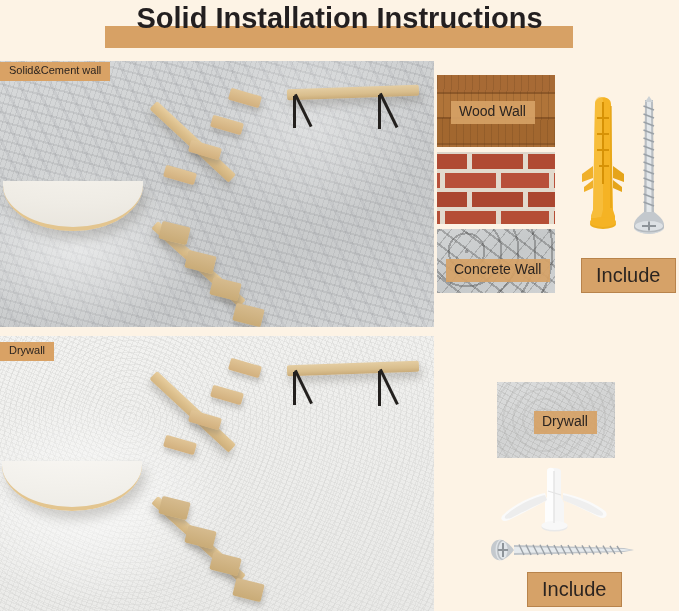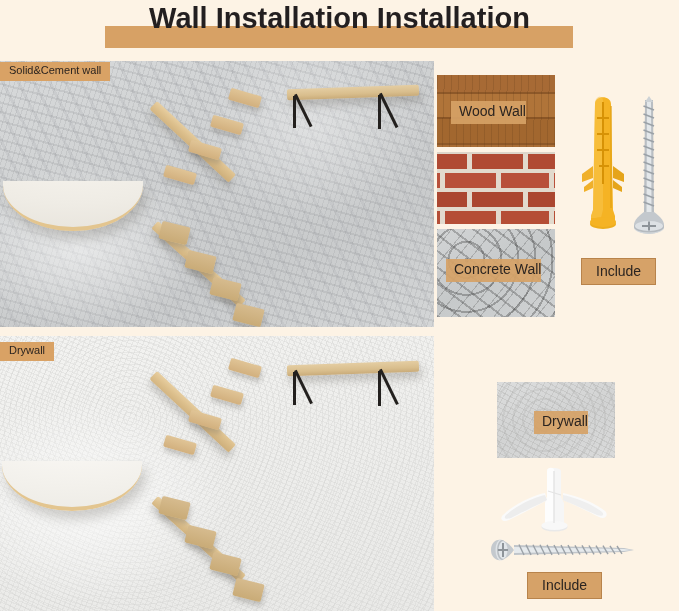--- a/index.html
+++ b/index.html
@@ -159,45 +159,45 @@
       repeating-radial-gradient(circle at 40% 50%, rgba(165,165,163,.22) 0px, rgba(165,165,163,.22) 2px, rgba(255,255,255,0) 2px, rgba(255,255,255,0) 10px),
       linear-gradient(160deg, #dcdddd 0%, #d2d3d3 50%, #d9dada 100%);
   }
 
   
   .swatch-label {
     position: absolute;
     background: rgba(214,162,102,.92);
     color: #2b2420;
     font-size: 14px;
-    padding: 2px 0 3px 8px;
+    padding: 2px 9px 3px 8px;
     white-space: nowrap;
     line-height: 1.25;
   }
 
   
   .include-chip {
     position: absolute;
     background: #d6a268;
     border: 1px solid #b8834b;
     color: #2b2420;
-    font-size: 14px;
+    font-size: 20px;
     padding: 3px 14px 4px 14px;
     white-space: nowrap;
     line-height: 1.3;
   }
 
   .hw { position: absolute; }
 </style>
 </head>
 <body>
 
 <div class="title-wrap">
   <div class="title-bar-bg"></div>
-  <div class="title-text">Wall Installation Installation</div>
+  <div class="title-text">Solid Installation Instructions</div>
 </div>
 
 <div class="photo photo-cement">
 
   <div class="wood-plank" style="left:157px; top:40px; width:108px; height:11px; transform:rotate(43deg); transform-origin:left top; border-radius:2px;"></div>
   <div class="step-block" style="left:229px; top:31px; width:32px; height:12px; transform:rotate(16deg); border-radius:2px;"></div>
   <div class="step-block" style="left:211px; top:58px; width:32px; height:12px; transform:rotate(16deg); border-radius:2px;"></div>
   <div class="step-block" style="left:189px; top:83px; width:32px; height:12px; transform:rotate(16deg); border-radius:2px;"></div>
   <div class="step-block" style="left:164px; top:108px; width:32px; height:12px; transform:rotate(16deg); border-radius:2px;"></div>
 
@@ -261,21 +261,21 @@
     <div class="brick-joint-v" style="left:59px;  top:21px; height:15px;"></div>
     <div class="brick-joint-v" style="left:112px; top:21px; height:15px;"></div>
     <div class="brick-joint-v" style="left:30px;  top:40px; height:15px;"></div>
     <div class="brick-joint-v" style="left:86px;  top:40px; height:15px;"></div>
     <div class="brick-joint-v" style="left:3px;   top:59px; height:13px;"></div>
     <div class="brick-joint-v" style="left:59px;  top:59px; height:13px;"></div>
     <div class="brick-joint-v" style="left:112px; top:59px; height:13px;"></div>
   </div>
 </div>
 
-<div class="swatch swatch-concrete" style="left:437px; top:229px; width:118px; height:88px;">
+<div class="swatch swatch-concrete" style="left:437px; top:229px; width:118px; height:64px;">
   <div class="swatch-label" style="left:9px; top:30px;">Concrete Wall</div>
 </div>
 
 <svg class="hw" style="left:575px; top:88px;" width="92" height="160" viewBox="0 0 92 160">
 
   <g>
     <path d="M20 16 C20 7, 36 7, 36 16 L38 122 L40 128 L40 134 L16 134 L16 128 L18 122 Z" fill="#f5b324"></path>
     <path d="M20 16 C20 7, 28 7, 28 12 L28 122 L26 130 L16 130 L16 128 L18 122 Z" fill="#f8c44c" opacity=".55"></path>
 
     <ellipse cx="28" cy="136" rx="13" ry="5" fill="#edad1e"></ellipse>

